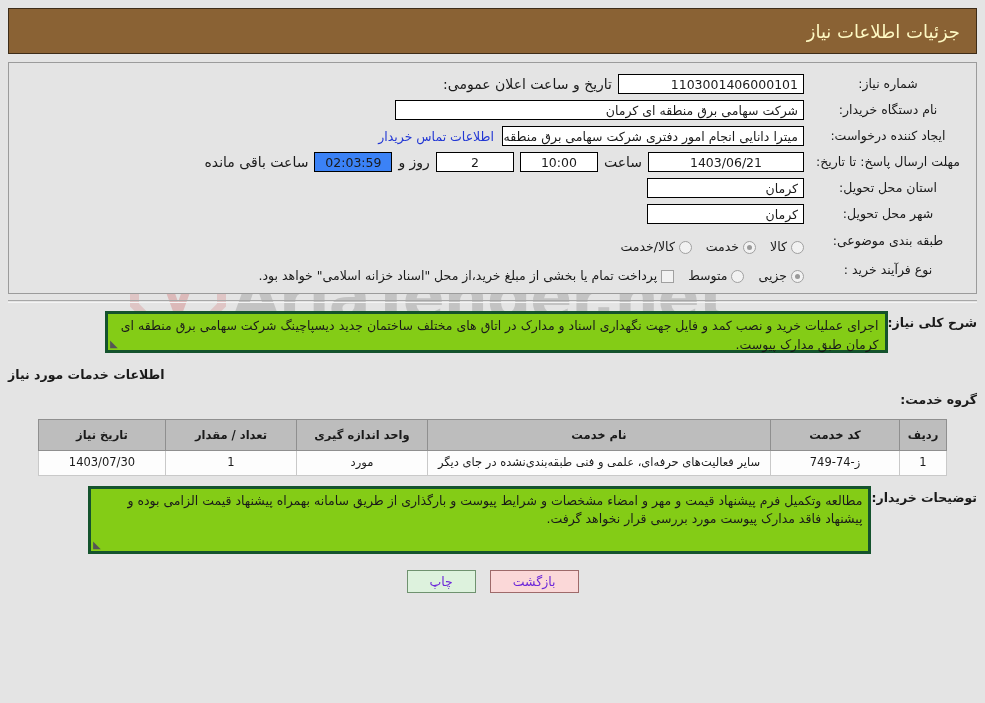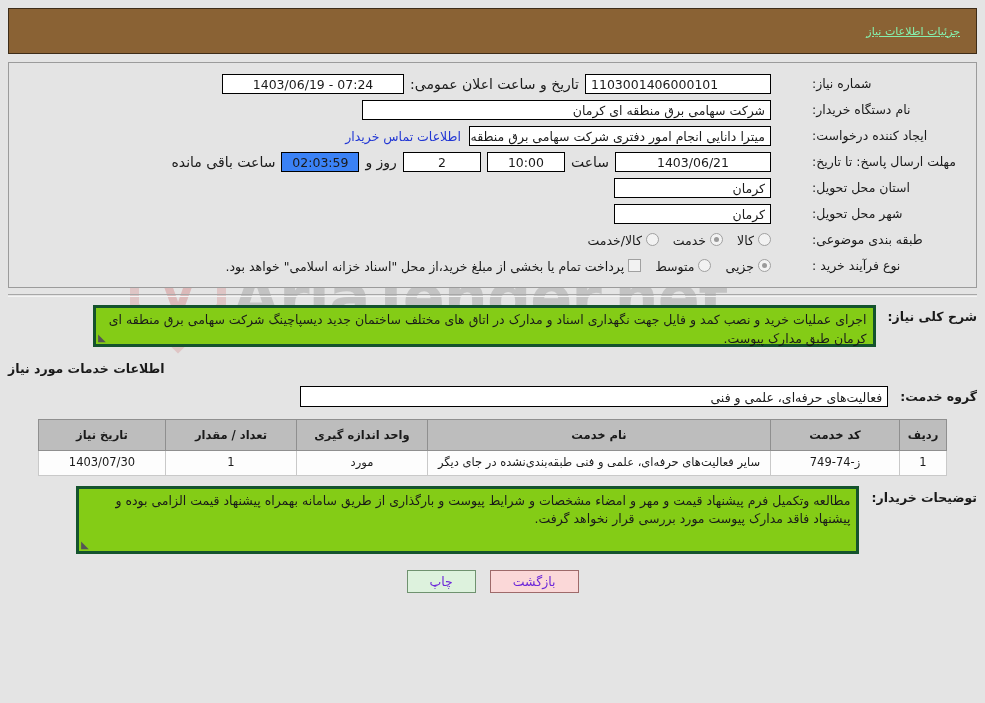--- a/index.html
+++ b/index.html
@@ -83,49 +83,47 @@
     border: 1px solid #3d2c18;
     display: flex;
     align-items: center;
     justify-content: flex-start;
     padding: 0 16px;
     box-sizing: border-box;
     position: relative;
     z-index: 10;
   }
   #header-bar .title {
-    color: #86efac;
-    font-size: 11px;
-    text-decoration: underline;
+    color: #fef9c3;
+    font-size: 18px;
   }
 
   
   #panel {
     margin: 8px 8px 0 8px;
     background: #e4e4e4;
     border: 1px solid #9b9b9b;
     position: relative;
     z-index: 10;
     padding: 10px 12px 6px 12px;
     box-sizing: border-box;
   }
 
   .row {
     display: flex;
     align-items: center;
     margin-bottom: 4px;
     min-height: 22px;
   }
   .lbl {
-    text-align: left;
+    text-align: center;
     padding-left: 8px;
     white-space: nowrap;
     font-size: 12.5px;
     line-height: 1.35;
-    margin-left: 33px;
   }
   .lbl-w {
     width: 152px;
     flex: none;
   }
   .lbl-2l {
     line-height: 1.25;
   }
 
   .fld {
@@ -133,21 +131,21 @@
     background: #ffffff;
     height: 20px;
     line-height: 20px;
     font-size: 12.5px;
     padding: 0 5px;
     box-sizing: border-box;
     overflow: hidden;
     white-space: nowrap;
   }
 
-  .w-need-no  { width: 186px; text-align: left; }
+  .w-need-no  { width: 186px; text-align: right; }
   .w-buyer    { width: 409px; }
   .w-creator  { width: 302px; }
   .w-date     { width: 156px; text-align: center; }
   .w-time     { width: 78px;  text-align: center; }
   .w-days     { width: 78px;  text-align: center; }
   .w-counter  { width: 78px;  text-align: center; background:#3b82f6; }
   .w-province { width: 157px; }
   .w-city     { width: 157px; }
   .w-pubdate  { width: 182px; text-align: center; }
 
@@ -162,22 +160,23 @@
     color: #2237d4;
     font-size: 12.5px;
     white-space: nowrap;
     padding: 0 8px;
     cursor: pointer;
   }
 
   
   .radio-grp {
     display: flex;
-    align-items: flex-start;
+    align-items: flex-end;
     gap: 4px;
+    margin-top: 10px;
   }
   .radio {
     width: 13px;
     height: 13px;
     border-radius: 50%;
     border: 1px solid #a0a0a0;
     background: #f2f2f2;
     display: inline-block;
     position: relative;
     flex: none;
@@ -225,21 +224,20 @@
     align-items: flex-start;
   }
   .sec-lbl {
     font-size: 12.5px;
     font-weight: bold;
     white-space: nowrap;
     padding-top: 4px;
     padding-left: 0;
     text-align: left;
     flex: none;
-    margin-left: 12px;
   }
   .textarea-box {
     border: 3px solid #14532d;
     background: #84cc16;
     box-sizing: border-box;
     font-size: 12.5px;
     padding: 3px 6px;
     line-height: 1.5;
     position: relative;
     text-align: right;
@@ -377,21 +375,20 @@
 <div id="header-bar">
   <span class="title">جزئیات اطلاعات نیاز</span>
 </div>
 
 <div id="panel">
 
   <div class="row">
     <span class="lbl lbl-w">شماره نیاز:</span>
     <span class="fld w-need-no">1103001406000101</span>
     <span class="inline-txt">تاریخ و ساعت اعلان عمومی:</span>
-    <span class="fld w-pubdate">07:24 - 1403/06/19</span>
   </div>
 
   <div class="row">
     <span class="lbl lbl-w">نام دستگاه خریدار:</span>
     <span class="fld w-buyer">شرکت سهامی برق منطقه ای کرمان</span>
   </div>
 
   <div class="row">
     <span class="lbl lbl-w">ایجاد کننده درخواست:</span>
     <span class="fld w-creator">میترا دانایی انجام امور دفتری شرکت سهامی برق منطقه ای کرمان</span>
@@ -460,21 +457,20 @@
   <div class="textarea-box" id="desc-box">
     <span>اجرای عملیات خرید و نصب کمد و فایل جهت نگهداری اسناد و مدارک در اتاق های مختلف ساختمان جدید دیسپاچینگ شرکت سهامی برق منطقه ای کرمان  طبق مدارک پیوست.</span>
     <span class="resize-grip">◢</span>
   </div>
 </div>
 
 <div id="services-head">اطلاعات خدمات مورد نیاز</div>
 
 <div id="group-row">
   <span class="sec-lbl">گروه خدمت:</span>
-  <span id="group-field">فعالیت‌های حرفه‌ای، علمی و فنی</span>
 </div>
 
 <div id="svc-table-wrap">
   <table class="svc">
     <thead>
       <tr>
         <th class="col-radif">ردیف</th>
         <th class="col-code">کد خدمت</th>
         <th class="col-name">نام خدمت</th>
         <th class="col-unit">واحد اندازه گیری</th>

